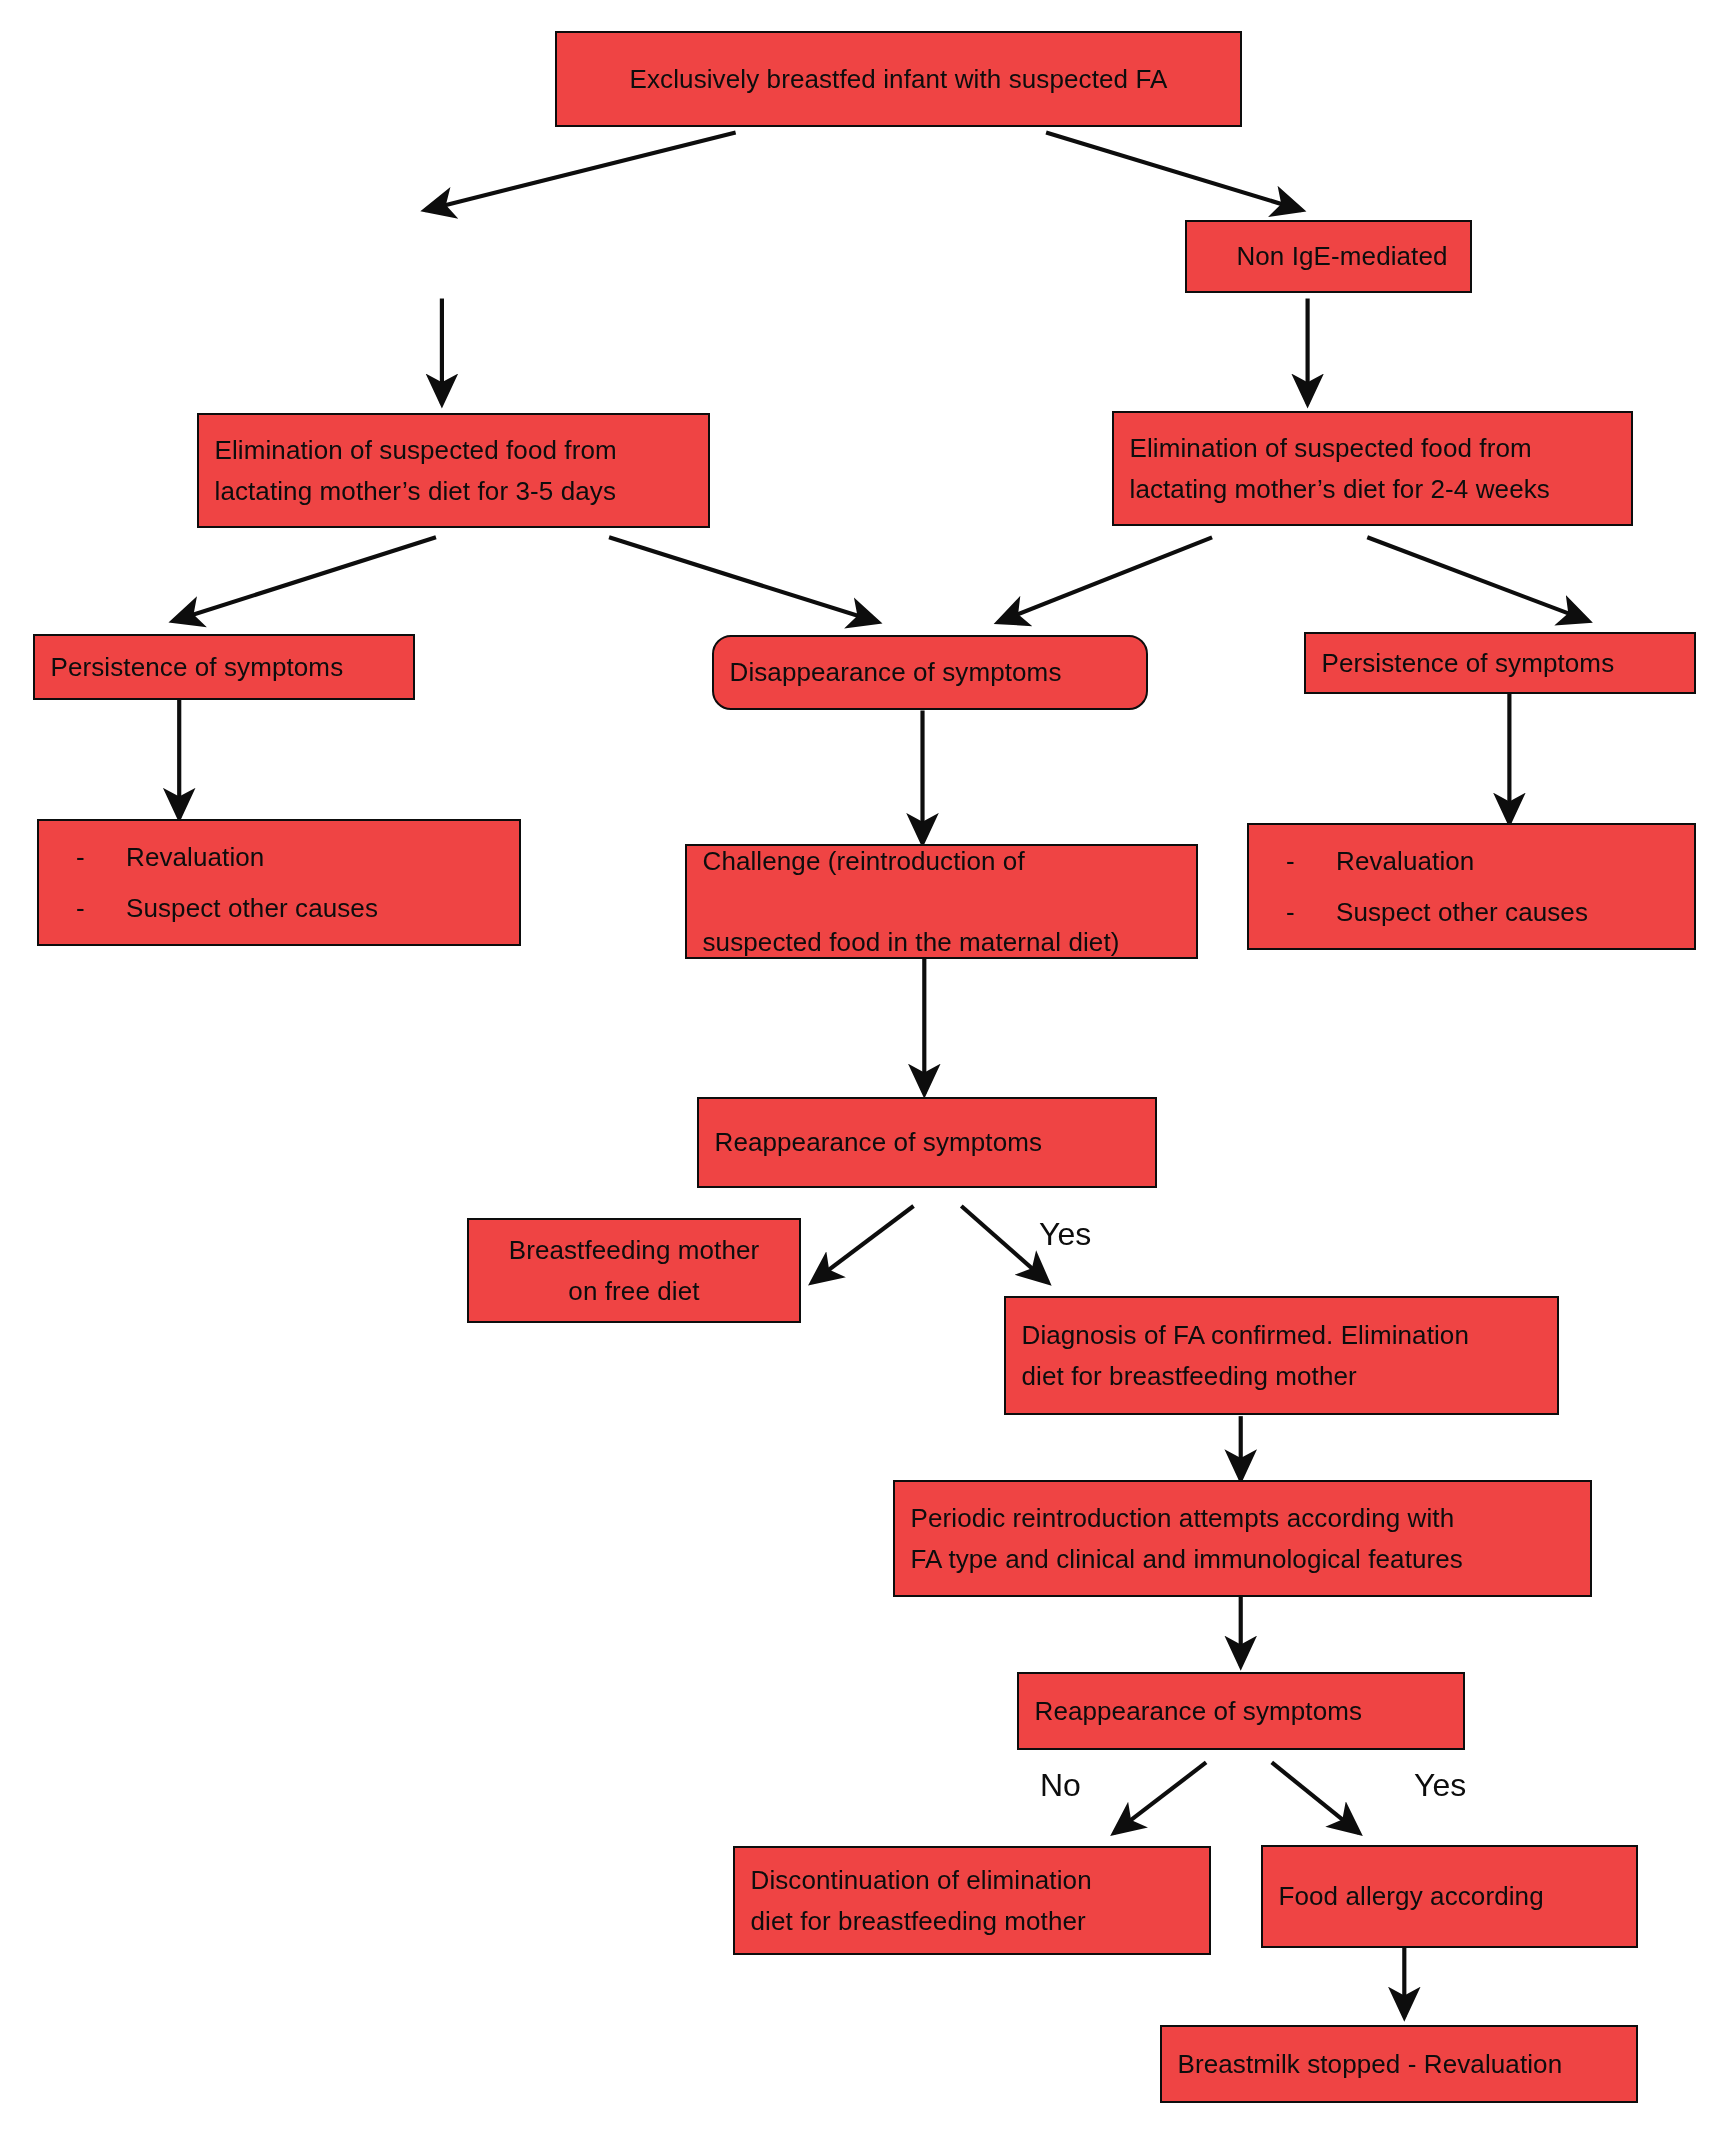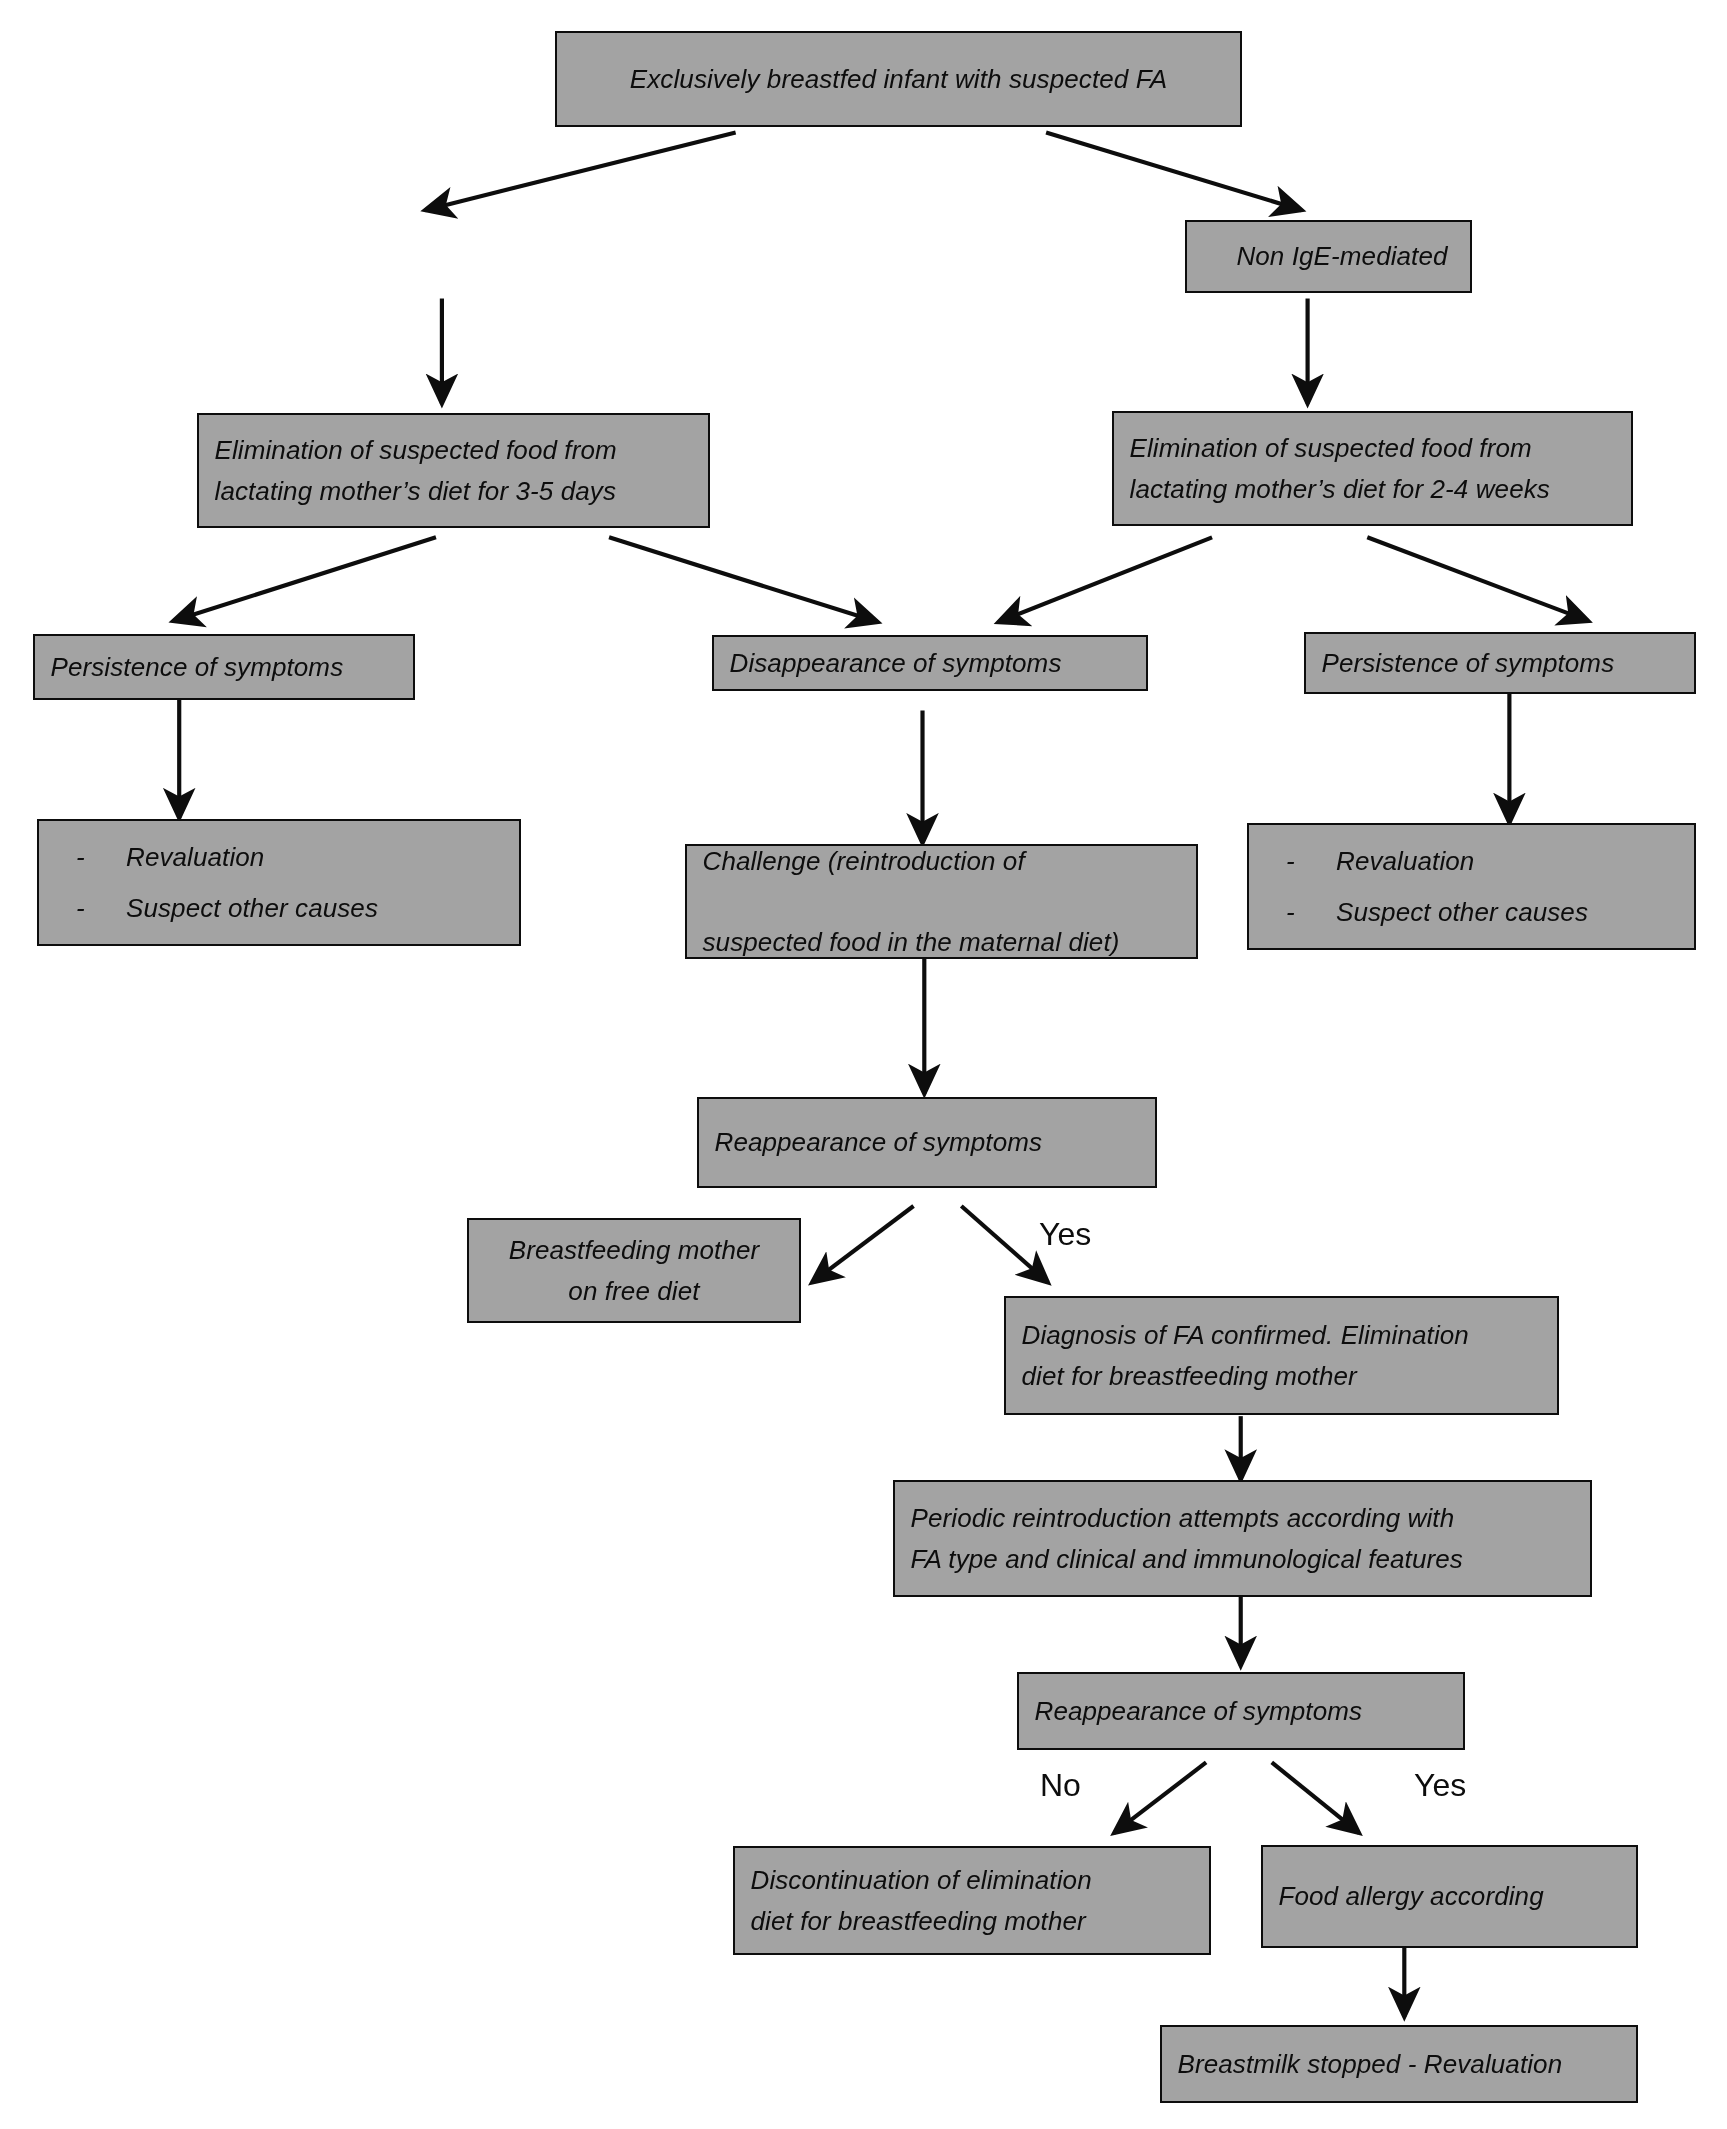--- a/index.html
+++ b/index.html
@@ -21,29 +21,28 @@
     left: 0;
     top: 0;
     width: 1728px;
     height: 2129px;
     pointer-events: none;
   }
   .node {
     position: absolute;
     box-sizing: border-box;
     border: 2.4px solid #0d0d0d;
-    background: #a3a3a3;
+    background: #ef4444;
     display: flex;
     flex-direction: column;
     justify-content: center;
     color: #0d0d0d;
     font-size: 26px;
     line-height: 1.55;
     letter-spacing: 0.1px;
-    font-style: italic;
   }
   .node .txt {
     display: block;
     padding: 0 15.5px;
     white-space: pre-line;
   }
   .node.center .txt { text-align: center; }
   .node.bullets {
     justify-content: center;
     padding-left: 37px;
@@ -133,21 +132,21 @@
 
   <div class="node" style="left:1112px; top:411px; width:521px; height:115px;">
     <span class="txt">Elimination of suspected food from</span>
     <span class="txt">lactating mother’s diet for 2-4 weeks</span>
   </div>
 
   <div class="node" style="left:33px; top:634px; width:382px; height:66px;">
     <span class="txt">Persistence of symptoms</span>
   </div>
 
-  <div class="node" style="left:712px; top:635px; width:436px; height:56px;">
+  <div class="node" style="left:712px; top:635px; width:436px; height:75px;border-radius:19px;">
     <span class="txt">Disappearance of symptoms</span>
   </div>
 
   <div class="node" style="left:1304px; top:632px; width:392px; height:62px;">
     <span class="txt">Persistence of symptoms</span>
   </div>
 
   <div class="node bullets" style="left:37px; top:819px; width:484px; height:127px;">
     <div class="bullet-row">
       <span class="bullet-dash">-</span>

